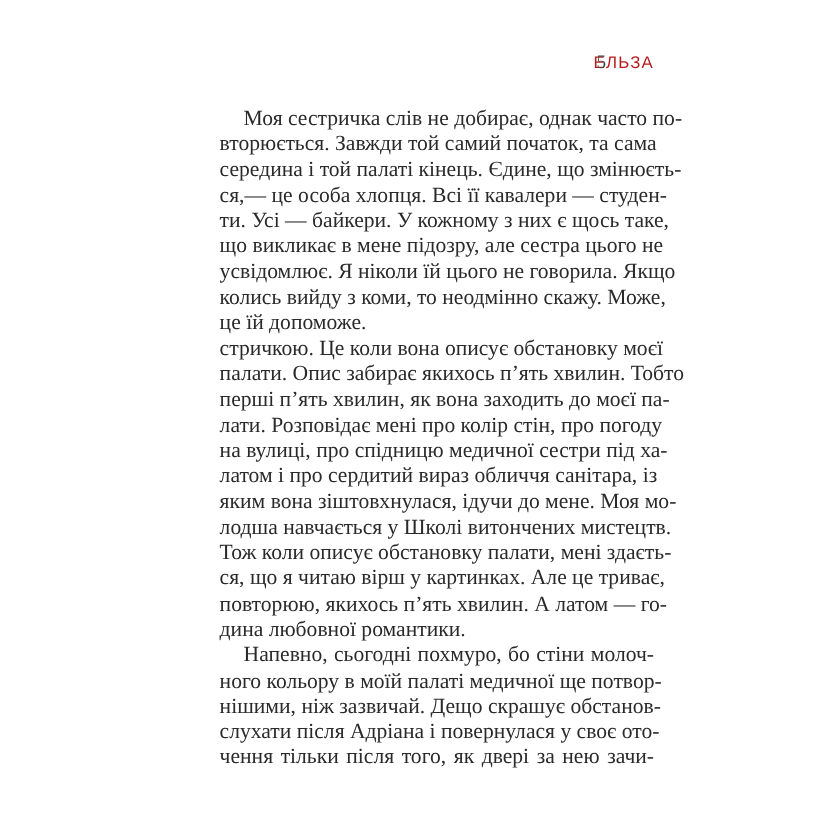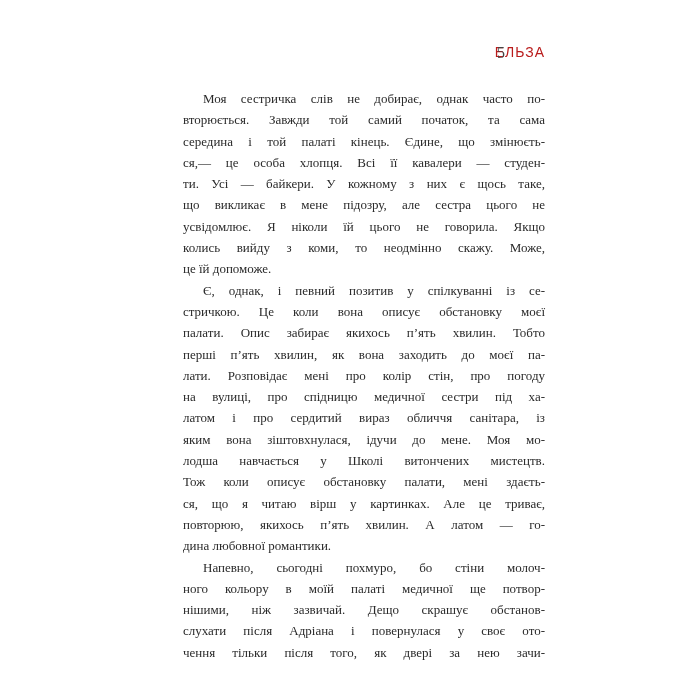--- a/index.html
+++ b/index.html
@@ -4,21 +4,21 @@
 <style>
   html, body { margin:0; padding:0; }
   body { width:700px; height:700px; background:#ffffff; position:relative; overflow:hidden; }
   .page { position:absolute; left:0; top:0; width:700px; height:700px; background:#fff; }
   .running-head { position:absolute; top:44px; left:183px; width:362px; height:20px; }
   .head-title { position:absolute; left:0; width:362px; text-align:right; top:0;
     font-family:Liberation Sans, sans-serif; font-size:14px; letter-spacing:1px; color:#b91c1c; }
   .page-number { position:absolute; right:40px; top:0; font-family:"Liberation Serif", serif;
     font-size:16px; color:#444; }
   .body-text { position:absolute; left:183px; top:88px; width:362px; }
-  .line { font-family:"Liberation Serif", serif; font-size:13px; line-height:21.3px; color:#2a2a2a;
+  .line { font-family:"Liberation Serif", serif; font-size:18px; line-height:21.3px; color:#2a2a2a;
     white-space:nowrap; text-align:justify; text-align-last:justify; height:21.3px; overflow:visible; }
   .line.last { text-align-last:left; }
   .line.indent { padding-left:20px; }
 </style>
 </head>
 <body>
 
 <div class="page">
   <div class="running-head">
     <div class="head-title">ЕЛЬЗА</div>
@@ -33,21 +33,20 @@
       <div class="line">середина і той палаті кінець. Єдине, що змінюєть-</div>
       <div class="line">ся,— це особа хлопця. Всі її кавалери — студен-</div>
       <div class="line">ти. Усі — байкери. У кожному з них є щось таке,</div>
       <div class="line">що викликає в мене підозру, але сестра цього не</div>
       <div class="line">усвідомлює. Я ніколи їй цього не говорила. Якщо</div>
       <div class="line">колись вийду з коми, то неодмінно скажу. Може,</div>
       <div class="line last">це їй допоможе.</div>
     </div>
 
     <div>
-      <div class="line indent">Є, однак, і певний позитив у спілкуванні із се-</div>
       <div class="line">стричкою. Це коли вона описує обстановку моєї</div>
       <div class="line">палати. Опис забирає якихось п’ять хвилин. Тобто</div>
       <div class="line">перші п’ять хвилин, як вона заходить до моєї па-</div>
       <div class="line">лати. Розповідає мені про колір стін, про погоду</div>
       <div class="line">на вулиці, про спідницю медичної сестри під ха-</div>
       <div class="line">латом і про сердитий вираз обличчя санітара, із</div>
       <div class="line">яким вона зіштовхнулася, ідучи до мене. Моя мо-</div>
       <div class="line">лодша навчається у Школі витончених мистецтв.</div>
       <div class="line">Тож коли описує обстановку палати, мені здаєть-</div>
       <div class="line">ся, що я читаю вірш у картинках. Але це триває,</div>

